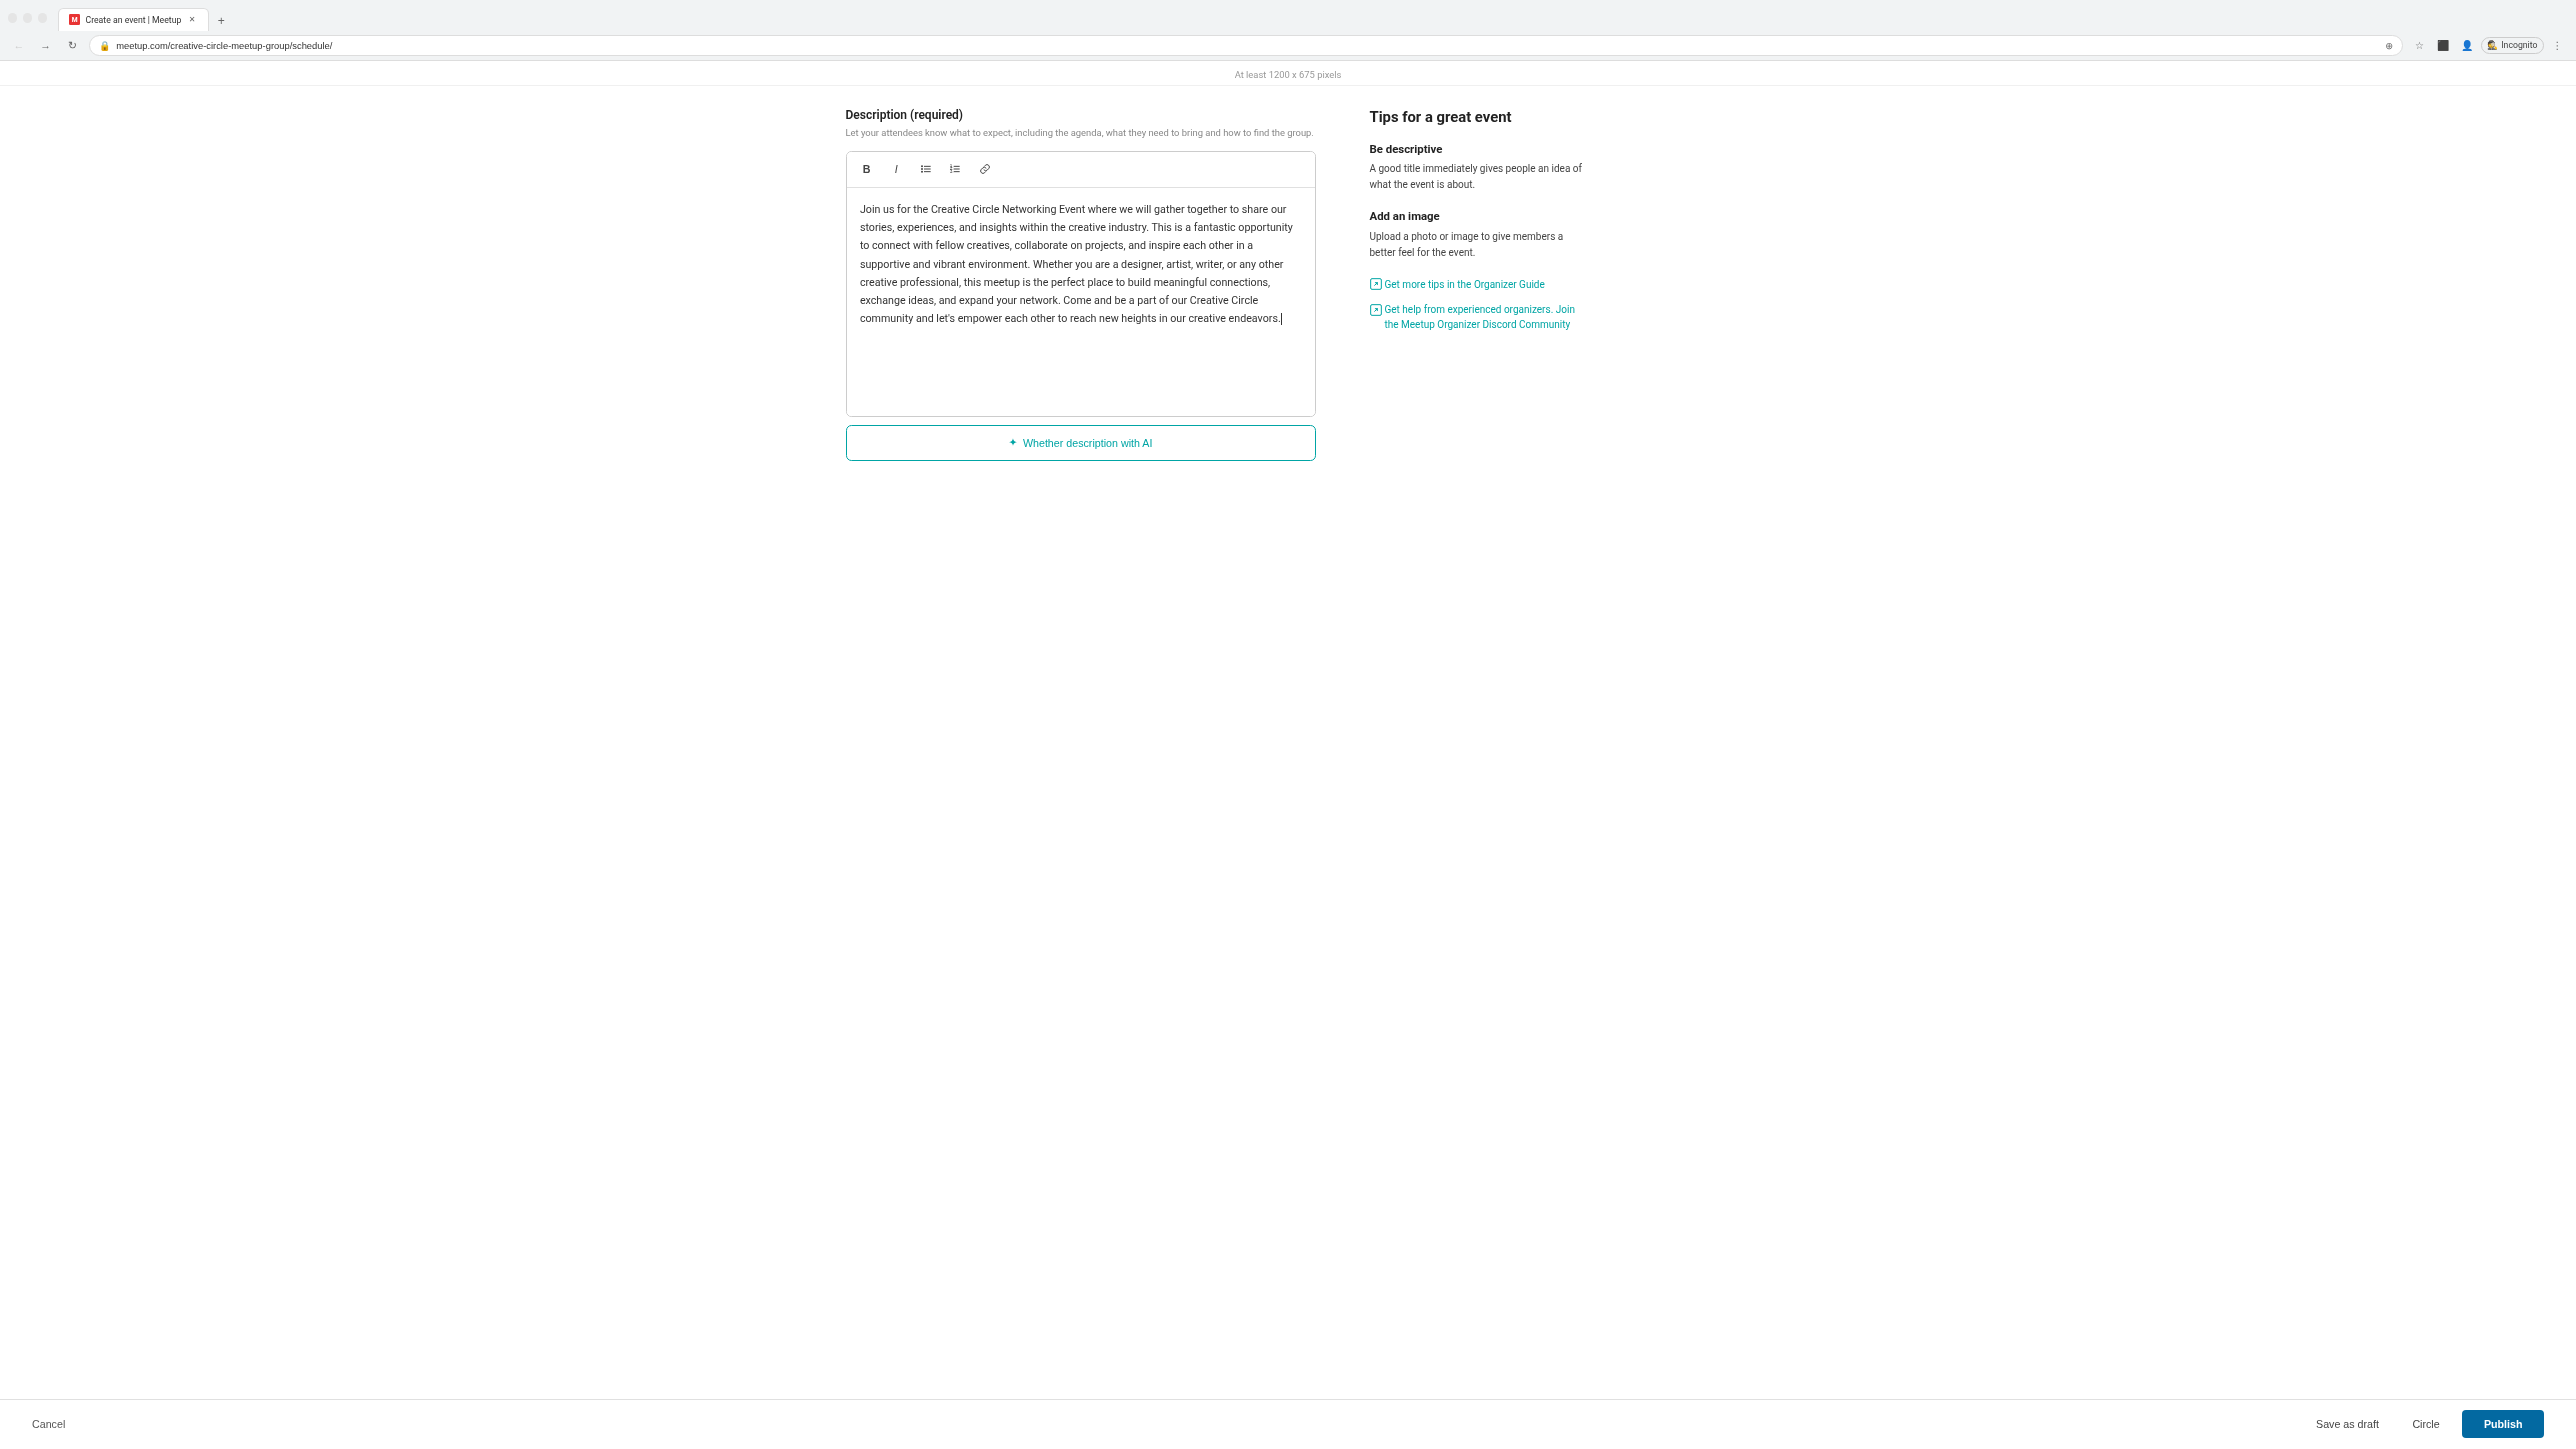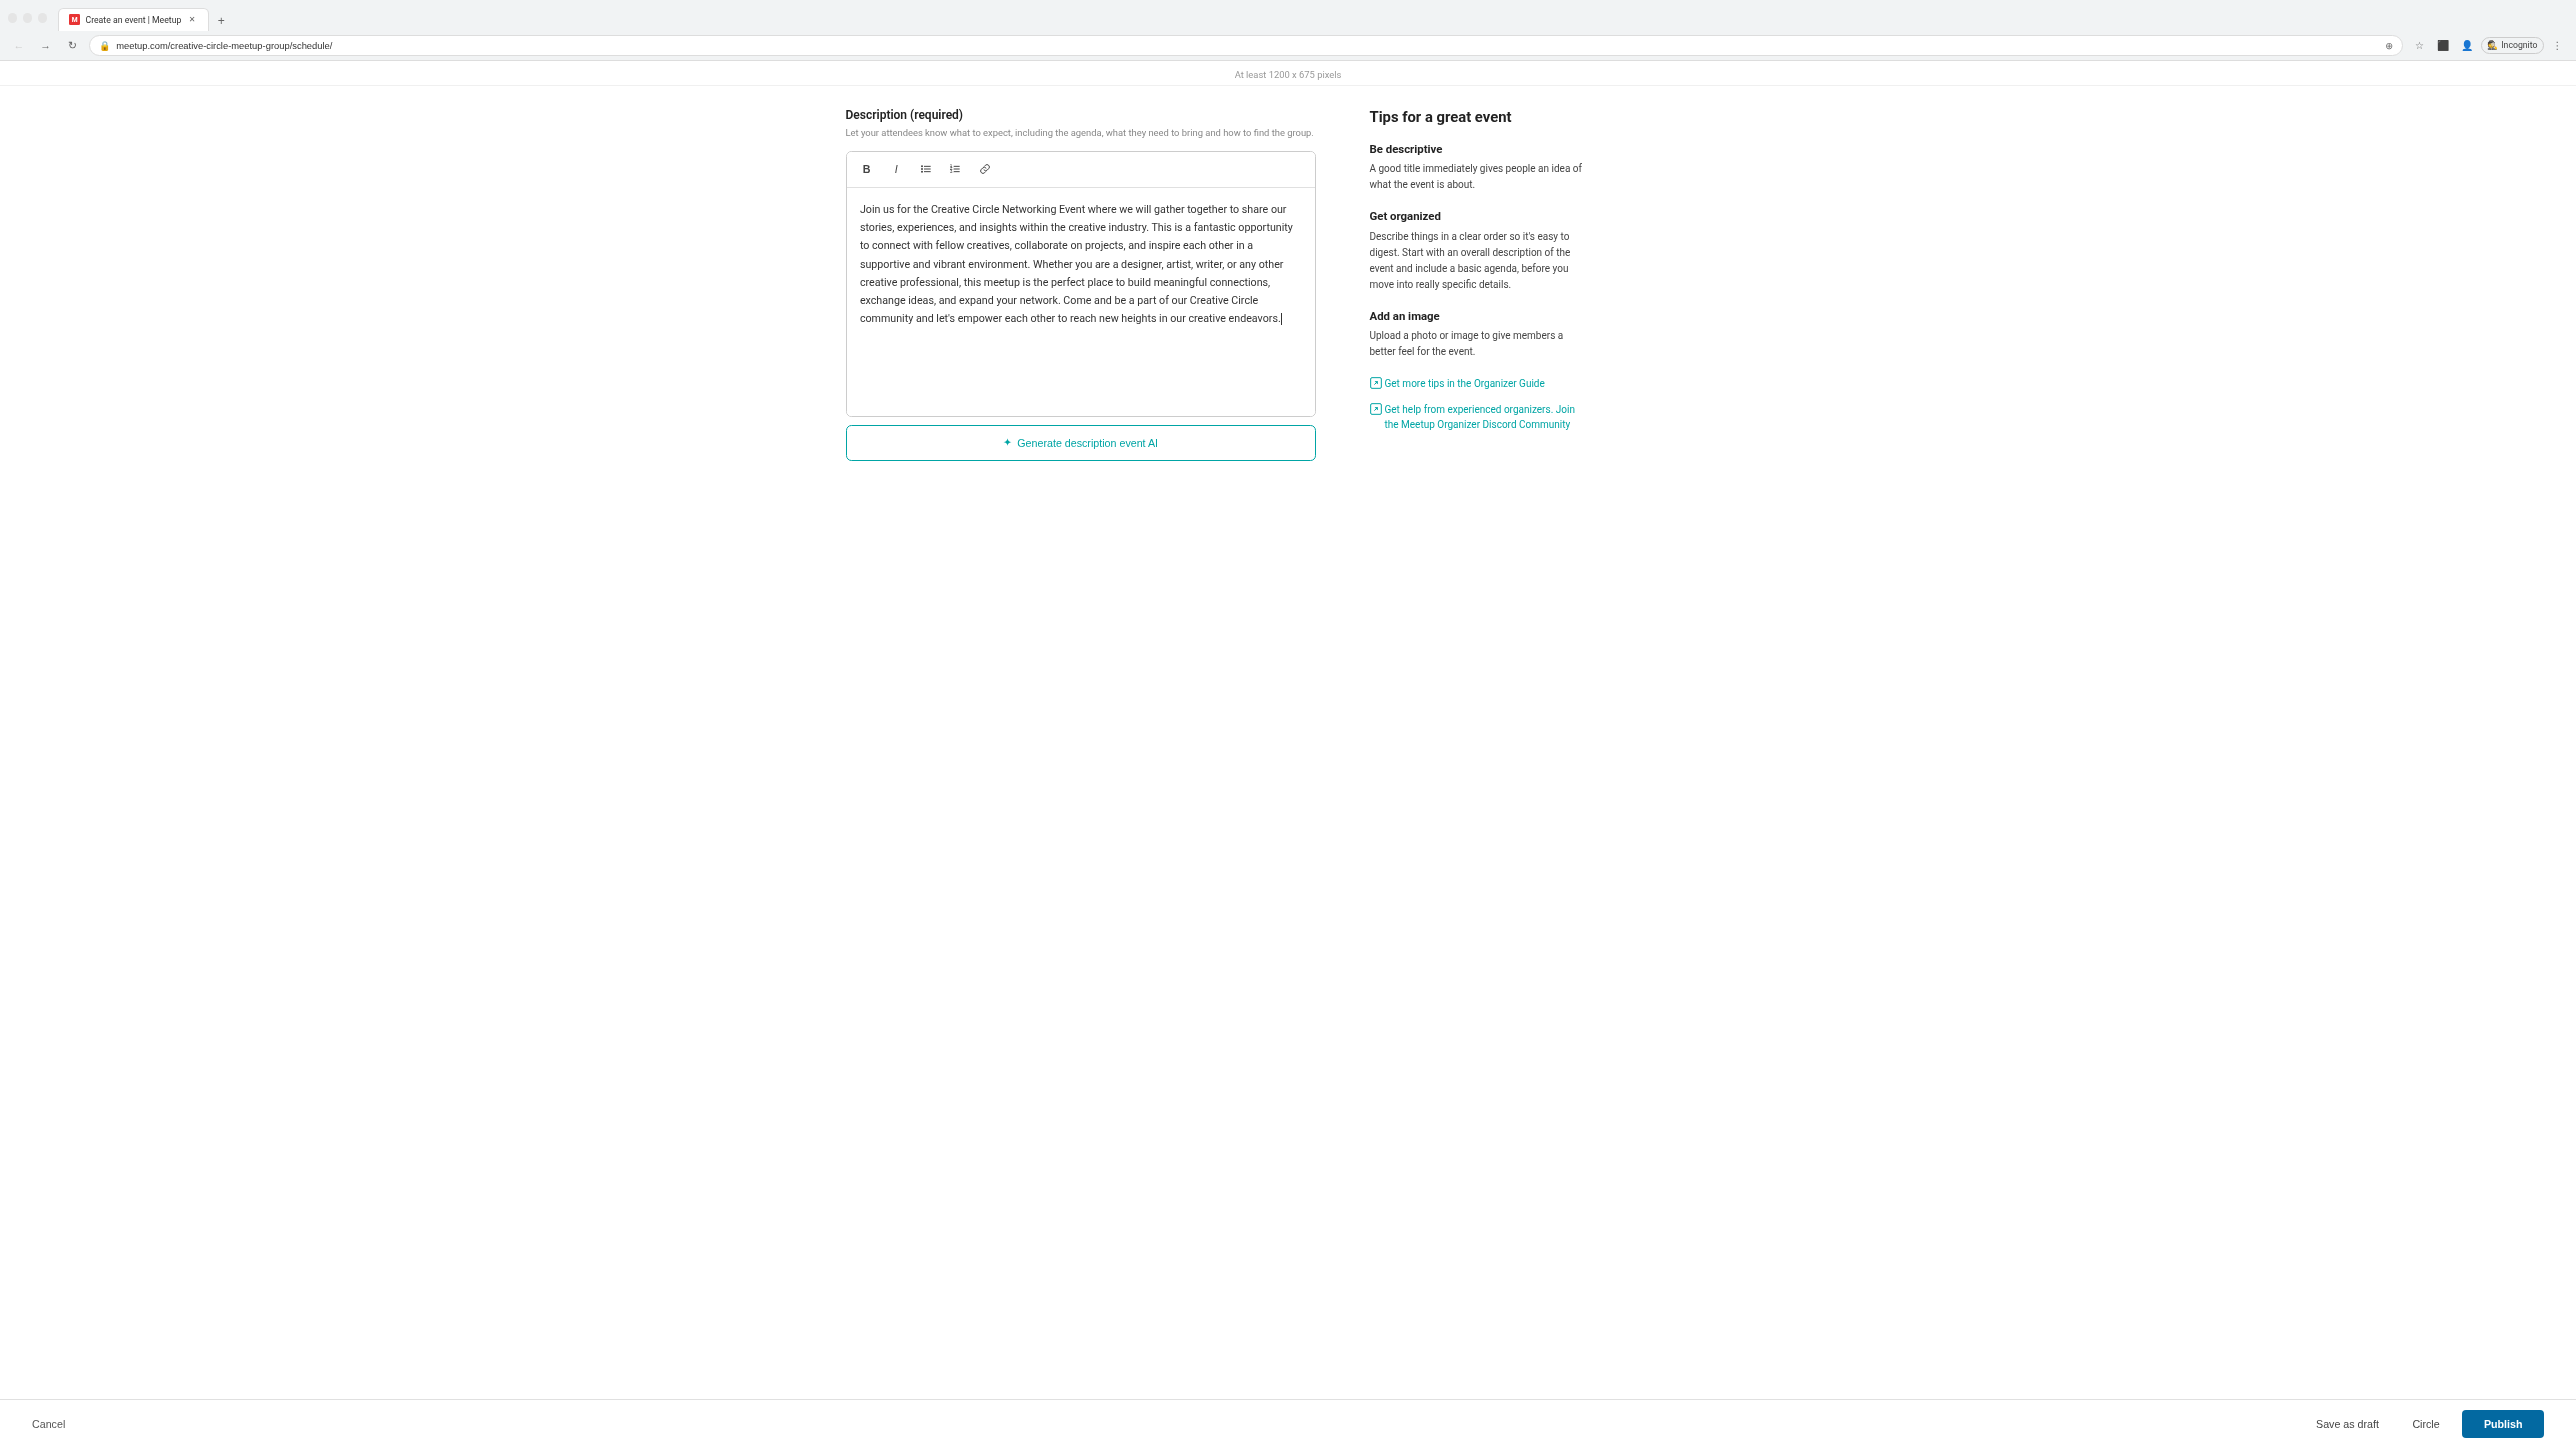--- a/index.html
+++ b/index.html
@@ -506,36 +506,32 @@
           </button>
         </div>
 
         <div class="editor-content">
           <span>Join us for the Creative Circle Networking Event where we will gather together to share our stories, experiences, and insights within the creative industry. This is a fantastic opportunity to connect with fellow creatives, collaborate on projects, and inspire each other in a supportive and vibrant environment. Whether you are a designer, artist, writer, or any other creative professional, this meetup is the perfect place to build meaningful connections, exchange ideas, and expand your network. Come and be a part of our Creative Circle community and let's empower each other to reach new heights in our creative endeavors.</span><span class="cursor"></span>
         </div>
       </div>
 
       <button class="ai-generate-btn">
         <span>✦</span>
-        <span>Generate description event AI</span>
+        <span>Whether description with AI</span>
       </button>
     </div>
 
     <div class="tips-section">
       <div class="tips-title">Tips for a great event</div>
 
       <div class="tip-item">
         <div class="tip-heading">Be descriptive</div>
         <div class="tip-text">A good title immediately gives people an idea of what the event is about.</div>
       </div>
 
-      <div class="tip-item">
-        <div class="tip-heading">Get organized</div>
-        <div class="tip-text">Describe things in a clear order so it's easy to digest. Start with an overall description of the event and include a basic agenda, before you move into really specific details.</div>
-      </div>
 
       <div class="tip-item">
         <div class="tip-heading">Add an image</div>
         <div class="tip-text">Upload a photo or image to give members a better feel for the event.</div>
       </div>
 
       <a class="tip-link" href="#">
         <svg class="link-icon" viewBox="0 0 18 18" fill="none" xmlns="http://www.w3.org/2000/svg">
           <rect x="1" y="1" width="16" height="16" rx="2" stroke="#00a5a5" stroke-width="1.5" fill="none"></rect>
           <path d="M7 11L11 7" stroke="#00a5a5" stroke-width="1.5" stroke-linecap="round"></path>

